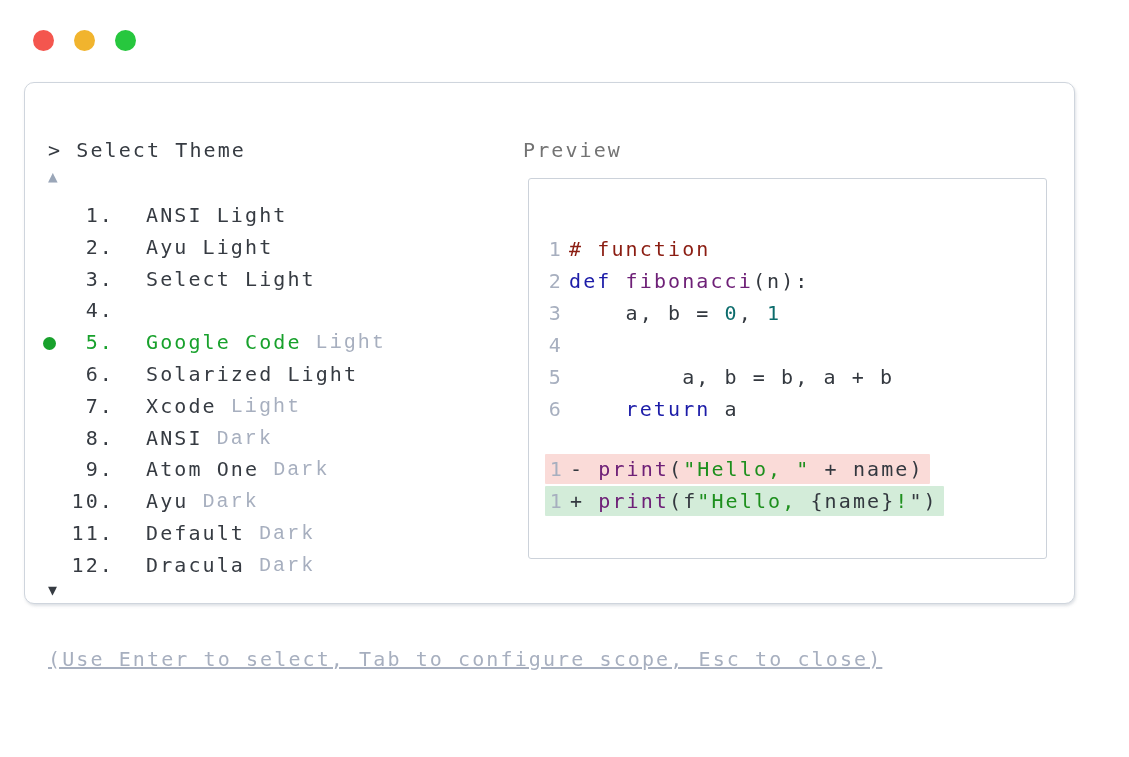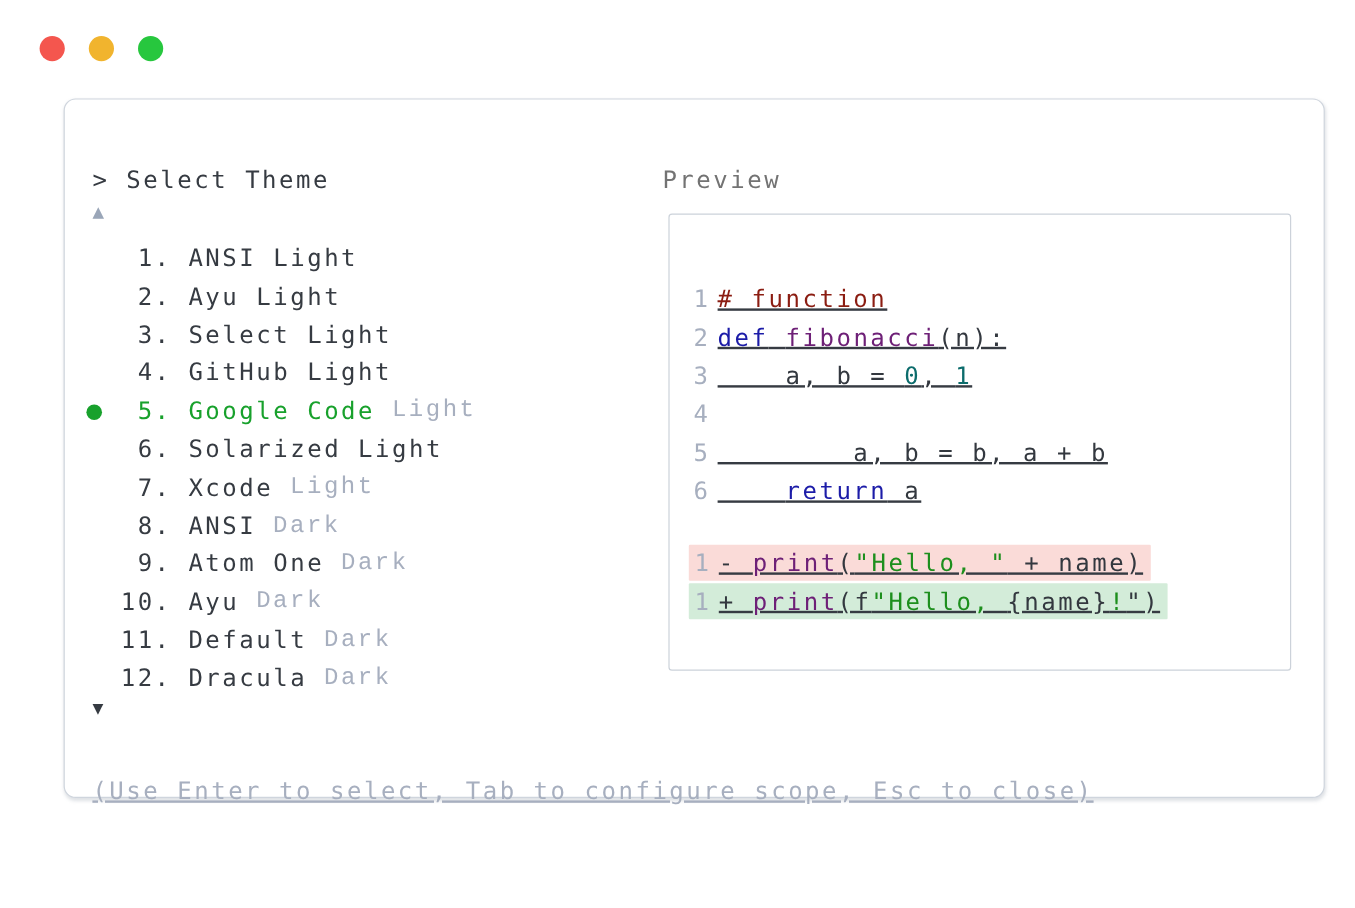--- a/index.html
+++ b/index.html
@@ -5,46 +5,46 @@
   html,body{margin:0;padding:0;width:1129px;height:757px;background:#ffffff;overflow:hidden;}
   *{box-sizing:border-box;}
   body{font-family:"DejaVu Sans Mono","Liberation Mono",monospace;font-size:20px;letter-spacing:2.1px;color:var(--c-text);}
 
   .traffic{position:absolute;left:33px;top:30px;display:flex;gap:20px;}
   .light{width:21px;height:21px;border-radius:50%;border:none;padding:0;cursor:pointer;}
   .light.red{background:var(--t-red);}
   .light.yellow{background:var(--t-yellow);}
   .light.green{background:var(--t-green);}
 
-  .window{position:absolute;left:53px;top:82px;width:1051px;height:583px;
+  .window{position:absolute;left:24px;top:82px;width:1051px;height:522px;
     border:1.5px solid var(--c-border);border-radius:10px;background:#fff;
     box-shadow:1px 2px 3px rgba(145,155,170,0.30);}
 
   .picker-title{position:absolute;left:23px;top:55px;white-space:pre;color:var(--c-text);}
   .scroll-up{position:absolute;left:23px;top:84px;font-size:16px;letter-spacing:0;color:var(--c-scroll-up);}
   .scroll-down{position:absolute;left:23px;top:498px;font-size:15px;letter-spacing:0;color:var(--c-text);}
   .footer{position:absolute;left:23px;top:564px;color:var(--c-muted);white-space:pre;text-decoration:underline;}
 
   .theme-list{position:absolute;left:0;top:117px;width:480px;}
   .theme-item{position:relative;height:31.8px;line-height:31.8px;display:flex;cursor:pointer;}
   .theme-item .bullet{position:absolute;left:18px;top:9.5px;width:13px;height:13px;border-radius:50%;
     background:var(--c-green);display:none;}
   .theme-item.selected .bullet{display:block;}
   .theme-item .num{display:inline-block;width:89px;text-align:right;white-space:pre;}
-  .theme-item .main{margin-left:14px;white-space:pre;text-align:center;}
+  .theme-item .main{margin-left:32px;white-space:pre;text-align:center;}
   .theme-item .suffix{margin-left:14px;white-space:pre;color:var(--c-muted);font-family:Liberation Mono, monospace;}
   .theme-item.selected .num,.theme-item.selected .main{color:var(--c-green);}
 
   .preview-label{position:absolute;left:498px;top:55px;color:#737373;}
   .preview-panel{position:absolute;left:503px;top:95px;width:519px;height:381px;
     border:1.5px solid var(--c-panel-border);border-radius:3px;background:#fff;padding-top:54px;overflow:hidden;}
 
   .code-line{display:flex;height:32px;line-height:32px;padding-left:19px;}
   .lnum{display:inline-block;width:15px;text-align:right;color:var(--c-muted);flex:none;}
-  .ltext{margin-left:6px;white-space:pre;text-decoration:underline;}
+  .ltext{margin-left:6px;white-space:pre;}
 
   .diff-spacer{height:29px;}
   .diff-row{display:flex;width:max-content;margin-left:16px;margin-bottom:2px;height:30px;line-height:30px;
     padding:0 6px 0 4px;border-radius:1px;}
   .diff-row.removed{background:var(--c-removed-bg);}
   .diff-row.added{background:var(--c-added-bg);}
 
   .tok-plain{color:var(--c-code-plain);}
   .tok-comment{color:var(--c-comment);}
   .tok-kw{color:var(--c-kw);}
@@ -87,21 +87,20 @@
   <div class="theme-item">
 
     <span class="num">3.</span>
     <span class="main">Select Light</span>
 
   </div>
 
   <div class="theme-item">
 
     <span class="num">4.</span>
-    <span class="main">GitHub Light</span>
 
   </div>
 
   <div class="theme-item selected">
     <span class="bullet"></span>
     <span class="num">5.</span>
     <span class="main">Google Code</span>
     <span class="suffix">Light</span>
   </div>
 

